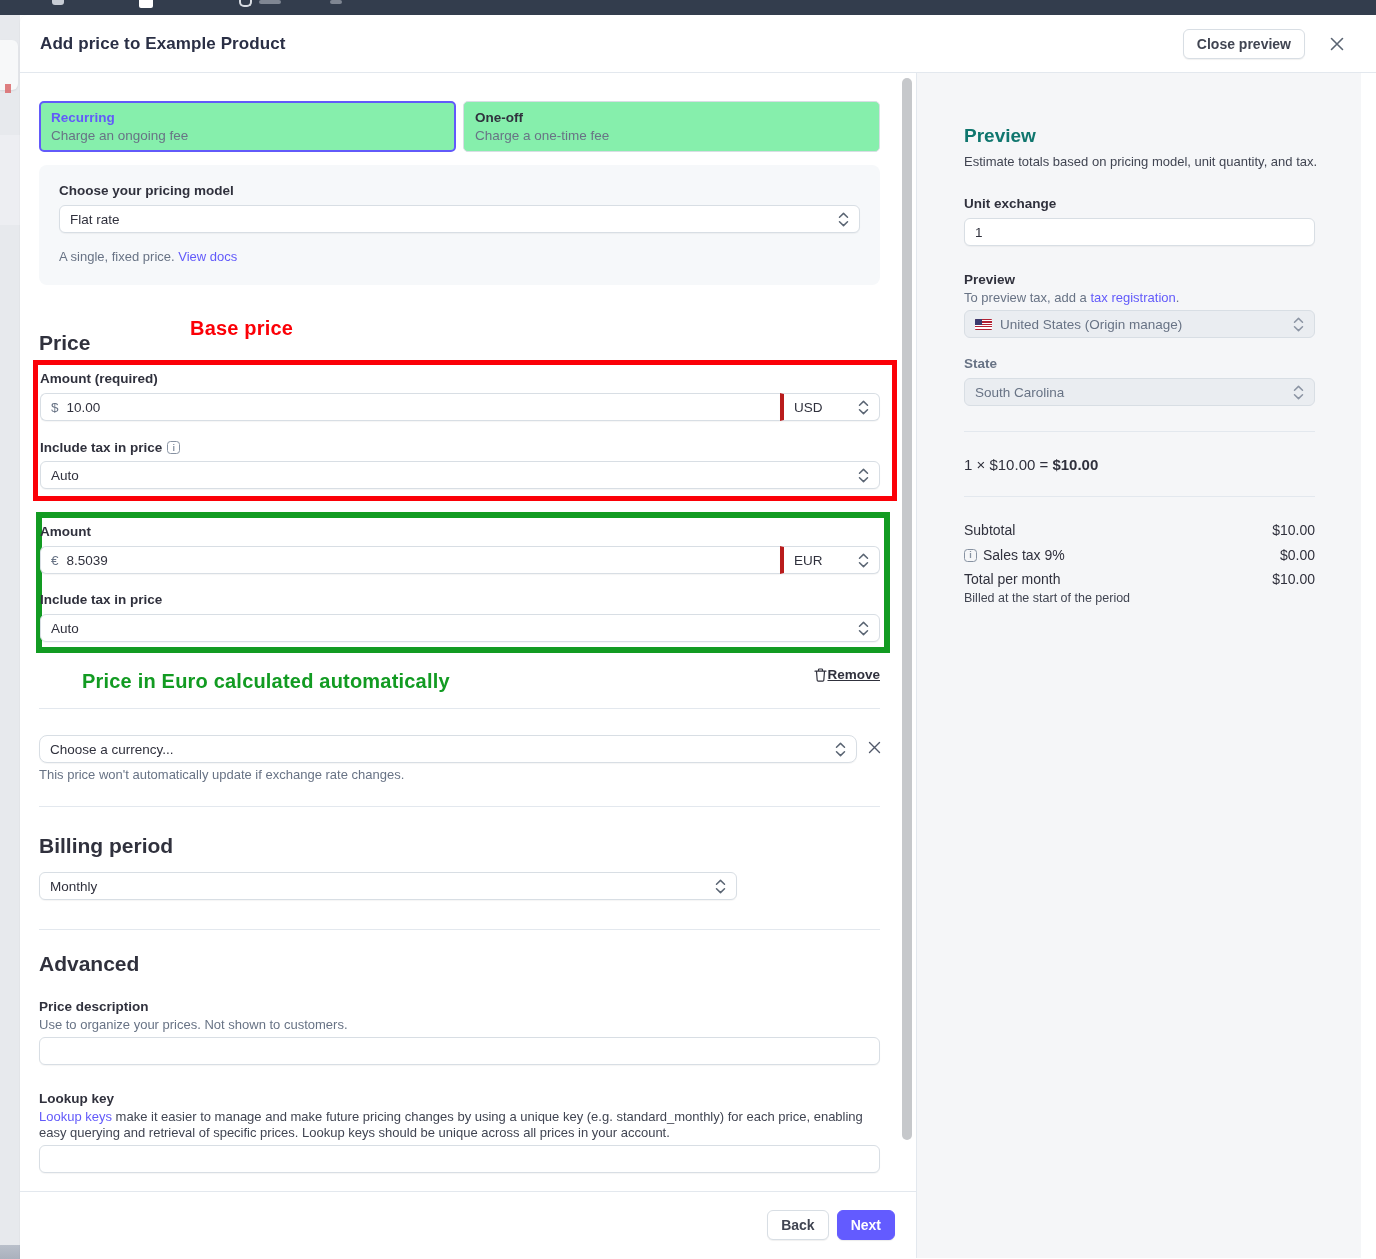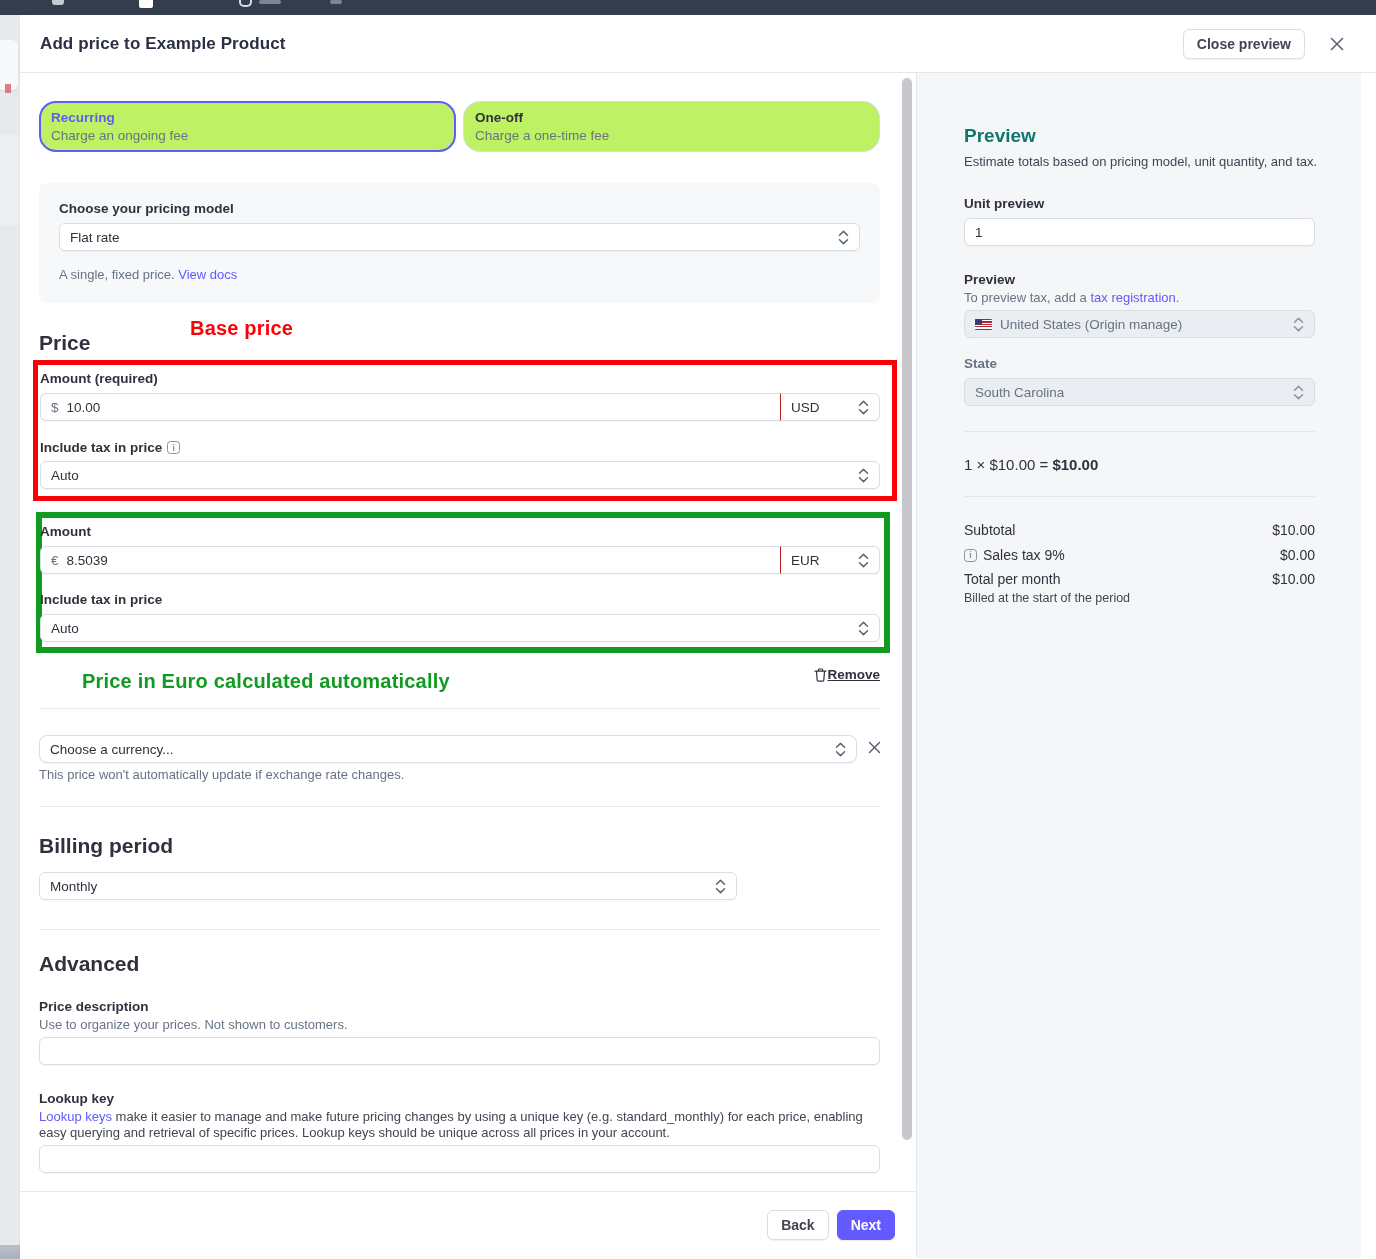--- a/index.html
+++ b/index.html
@@ -53,39 +53,39 @@
 
   .text-input { height:28px; width:100%; background:#fff; border:1px solid #d8dee4; border-radius:6px;
     box-shadow:0 1px 1px rgba(0,0,0,.04); font-size:13.5px; color:#30313d; padding:0 10px;
     font-family:"Liberation Sans", sans-serif; outline:none; }
 
   .amount-group { display:flex; width:840px; height:28px; }
   .amount-box { flex:1; display:flex; align-items:center; gap:8px; background:#fff; border:1px solid #d8dee4;
     border-radius:6px 0 0 6px; border-right:none; box-shadow:0 1px 1px rgba(0,0,0,.04); padding:0 10px; }
   .amount-box .sym { color:#687385; font-size:13.5px; }
   .amount-box input { border:none; outline:none; flex:1; font-size:13.5px; color:#30313d; font-family:"Liberation Sans", sans-serif; }
-  .currency-seg { width:100px; border-radius:0 6px 6px 0; border-left:1px solid #b91c1c; }
+  .currency-seg { width:100px; border-radius:0 6px 6px 0; border-left:4px solid #b91c1c; }
 
   .info-icon { width:13px; height:13px; border:1.2px solid #8792a2; border-radius:3.5px; color:#8792a2;
     font-size:9px; font-weight:700; display:inline-flex; align-items:center; justify-content:center; font-style:normal; }
 
   .ann-rect { position:absolute; pointer-events:none; }
   .ann-red { border:5px solid #fb0007; }
   .ann-green { border:6px solid #129b22; }
   .ann-text { position:absolute; font-size:20px; font-weight:600; letter-spacing:.2px; }
   .ann-text.red { color:#fb0007; }
   .ann-text.green { color:#129b22; }
 
   .remove-row { display:flex; justify-content:flex-end; align-items:center; gap:0; width:841px;
     font-size:13.5px; font-weight:600; color:#30313d; cursor:pointer; }
   .remove-row .lbl { text-decoration:underline; }
 
   
   .cards-row { display:flex; gap:7px; width:841px; }
-  .opt-card { flex:1; height:51px; border:1px solid #d8dee4; border-radius:17px; padding:8px 11px; background:#bef264; cursor:pointer; }
+  .opt-card { flex:1; height:51px; border:1px solid #d8dee4; border-radius:5px; padding:8px 11px; background:#86efac; cursor:pointer; }
   .opt-card.selected { border:2px solid #625afa; padding:7px 10px; }
   .opt-label { font-size:13.5px; font-weight:600; color:#30313d; }
   .opt-card.selected .opt-label { color:#625afa; }
   .opt-desc { font-size:13.5px; color:#687385; margin-top:3px; }
 
   .model-panel { width:841px; height:120px; background:#f6f8fa; border-radius:8px; }
 
   
   .footer { height:67px; border-top:1px solid #e3e8ee; display:flex; align-items:center; justify-content:flex-end; gap:8px; padding-right:21px; background:#fff; }
   .btn-primary { height:30px; padding:0 13px; background:#635bff; border:1px solid #635bff; border-radius:6px;
@@ -149,21 +149,21 @@
           <div class="opt-card selected">
             <div class="opt-label">Recurring</div>
             <div class="opt-desc">Charge an ongoing fee</div>
           </div>
           <div class="opt-card">
             <div class="opt-label">One-off</div>
             <div class="opt-desc">Charge a one-time fee</div>
           </div>
         </div>
 
-        <div class="model-panel abs" style="left:19px; top:110px;">
+        <div class="model-panel abs" style="left:19px; top:92px;">
           <div class="field-label" style="margin:18px 0 0 20px;">Choose your pricing model</div>
           <div class="select" style="margin:7px 20px 0; ">
             <span class="grow">Flat rate</span>
             <svg class="chev" viewBox="0 0 11 15">
                 <path d="M1.5 5.2 L5.5 1.4 L9.5 5.2 M1.5 9.8 L5.5 13.6 L9.5 9.8" fill="none" stroke="#5a6573" stroke-width="1.5" stroke-linecap="round" stroke-linejoin="round"></path>
               </svg>
           </div>
           <div class="helper" style="margin:16px 0 0 20px;">
             <span>A single, fixed price. </span><span class="link">View docs</span>
           </div>
@@ -273,21 +273,21 @@
       <div class="footer">
         <button class="btn-secondary">Back</button>
         <button class="btn-primary">Next</button>
       </div>
     </div>
 
     <div class="preview-pane">
       <div class="pv-heading abs" style="left:47px; top:52px;">Preview</div>
       <div class="pv-desc abs" style="left:47px; top:81px;">Estimate totals based on pricing model, unit quantity, and tax.</div>
 
-      <div class="pv-label abs" style="left:47px; top:123px;">Unit preview</div>
+      <div class="pv-label abs" style="left:47px; top:123px;">Unit exchange</div>
       <input class="text-input abs" style="left: 47px; top: 145px; width: 351px;" value="1">
 
       <div class="pv-label abs" style="left:47px; top:199px;">Preview</div>
       <div class="helper abs" style="left:47px; top:217px;">
         <span>To preview tax, add a </span><span class="link">tax registration</span><span>.</span>
       </div>
       <div class="select disabled abs" style="left:47px; top:237px; width:351px;">
         <span class="flag"></span>
         <span class="grow">United States (Origin manage)</span>
         <svg class="chev" viewBox="0 0 11 15">

